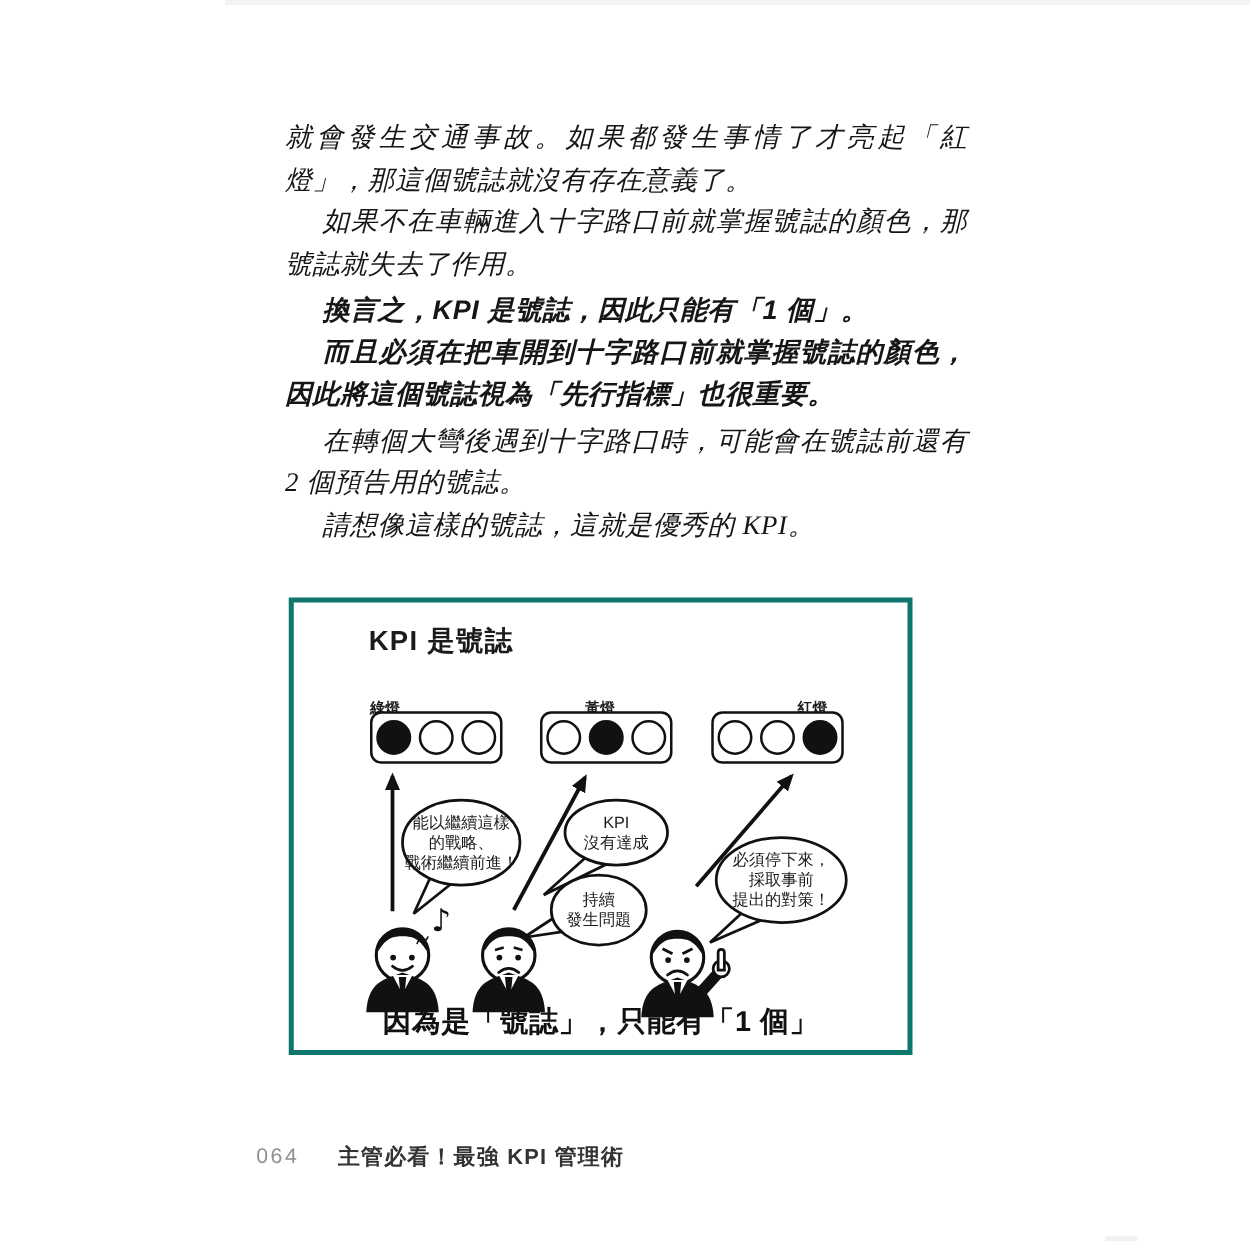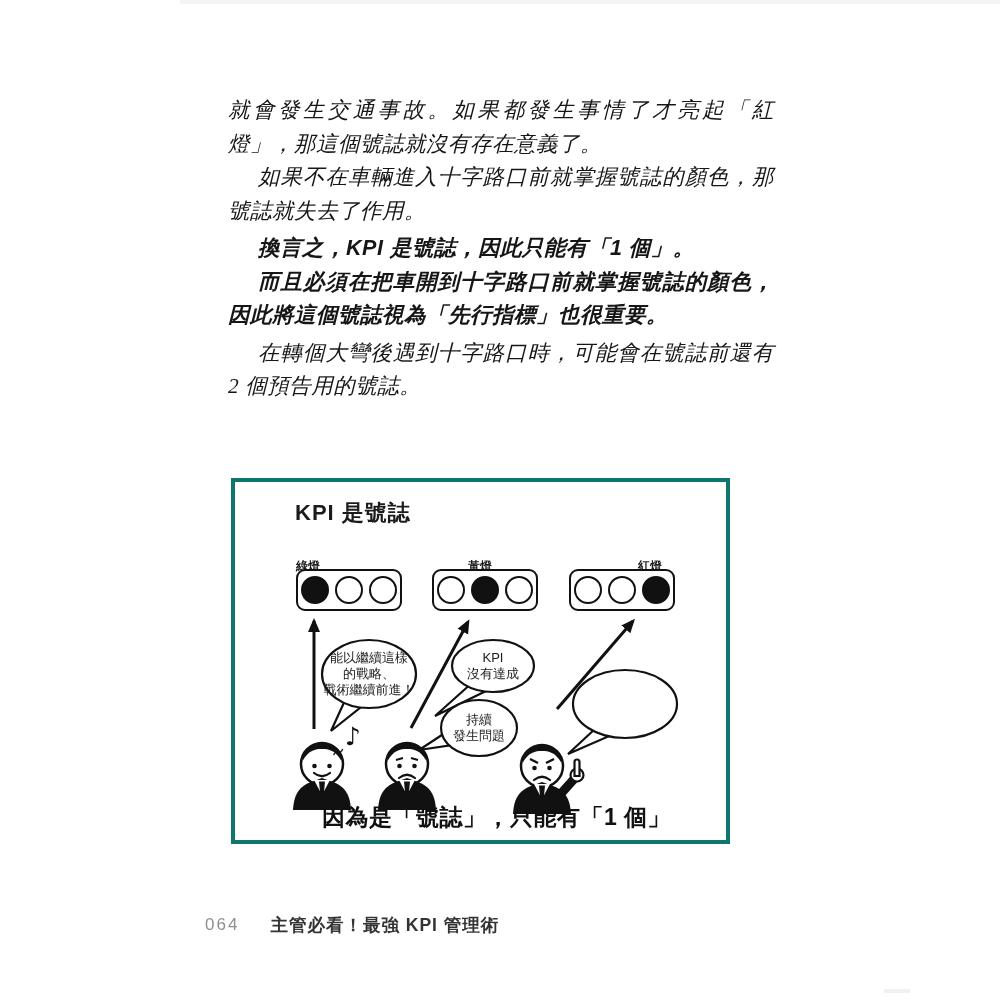--- a/index.html
+++ b/index.html
@@ -34,41 +34,42 @@
   .bubble-text { position:absolute; transform:translate(-50%,-50%); text-align:center;
                  font-size:13px; line-height:16px; color:#1b1b1b; white-space:pre-line; width:120px; }
 
   .person { position:absolute; width:70px; height:78px; }
   .person-wide { position:absolute; width:94px; height:80px; }
   .music-note { position:absolute; left:110px; top:240px; font-size:25px; color:#111;
                 font-family:"DejaVu Sans",sans-serif; }
   .music-squiggle { position:absolute; left:97px; top:262px; font-size:13px; color:#111;
                 transform:rotate(-28deg); font-family:"DejaVu Sans",sans-serif; }
 
-  .diagram-caption { position:absolute; left:16px; top:320px; width:100%; text-align:center;
+  .diagram-caption { position:absolute; left:0; top:320px; width:100%; text-align:center;
                      font-size:23px; font-weight:700; letter-spacing:0.5px; color:#111; }
 
   
   .footer { position:absolute; left:205px; top:913px; display:flex; align-items:center;
             font-family:"Liberation Sans","DejaVu Sans",sans-serif; }
   .footer .page-num { font-size:17px; color:#8f8f8f; letter-spacing:2px; }
   .footer .book-title { font-size:17.5px; font-weight:700; color:#333; margin-left:31px; letter-spacing:1px; }
 </style>
 </head>
 <body>
 
 <div class="edge-artifact-top"></div>
 <div class="edge-artifact-bottom"></div>
 
 <div class="text-block">
   <p class="para serif">就會發生交通事故。如果都發生事情了才亮起「紅燈」，那這個號誌就沒有存在意義了。</p>
   <p class="para serif indented">如果不在車輛進入十字路口前就掌握號誌的顏色，那號誌就失去了作用。</p>
   <p class="para bold indented gap-before">換言之，KPI 是號誌，因此只能有「1 個」。</p>
   <p class="para bold indented">而且必須在把車開到十字路口前就掌握號誌的顏色，因此將這個號誌視為「先行指標」也很重要。</p>
   <p class="para serif indented gap-before">在轉個大彎後遇到十字路口時，可能會在號誌前還有 2 個預告用的號誌。</p>
+  <p class="para serif indented">請想像這樣的號誌，這就是優秀的 KPI。</p>
 </div>
 
 <div class="diagram">
 
   <div class="diagram-title">KPI 是號誌</div>
 
   <div class="light-label" style="left:61px;">綠燈</div>
   <div class="light-label" style="left:233px;">黃燈</div>
   <div class="light-label" style="left:403px;">紅燈</div>
 
@@ -112,20 +113,23 @@
     <ellipse cx="390" cy="222" rx="52" ry="34" fill="#fff" stroke="#111" stroke-width="2.2"></ellipse>
   </svg>
 
   <div class="bubble-text" style="left:134px; top:192px;">能以繼續這樣
 的戰略、
 戰術繼續前進！</div>
   <div class="bubble-text" style="left:258px; top:184px;">KPI
 沒有達成</div>
   <div class="bubble-text" style="left:244px; top:246px;">持續
 發生問題</div>
+  <div class="bubble-text" style="left:390px; top:222px;">必須停下來，
+採取事前
+提出的對策！</div>
 
   <svg class="person" style="left:52px; top:250px;" viewBox="0 0 70 78">
     <circle cx="35" cy="32" r="21" fill="#fff" stroke="#111" stroke-width="2.5"></circle>
     <path d="M15.5,24 A21,21 0 0 1 54.5,24 L54.5,29 C48,18 42,17 35,17 C28,17 22,18 15.5,29 Z" fill="#111"></path>
     <circle cx="27.5" cy="34" r="2.3" fill="#111"></circle>
     <circle cx="42.5" cy="34" r="2.3" fill="#111"></circle>
     <path d="M27,41 Q35,47.5 43,41" fill="none" stroke="#111" stroke-width="2.2" stroke-linecap="round"></path>
     <path d="M6,78 C7,60 14,54 24,50 L35,46 L46,50 C56,54 63,60 64,78 Z" fill="#111"></path>
     <path d="M27,48 L35,63 L43,48 Z" fill="#fff"></path>
     <path d="M32,49.5 L38,49.5 L37,60 L38.5,68 L35,74 L31.5,68 L33,60 Z" fill="#111"></path>

